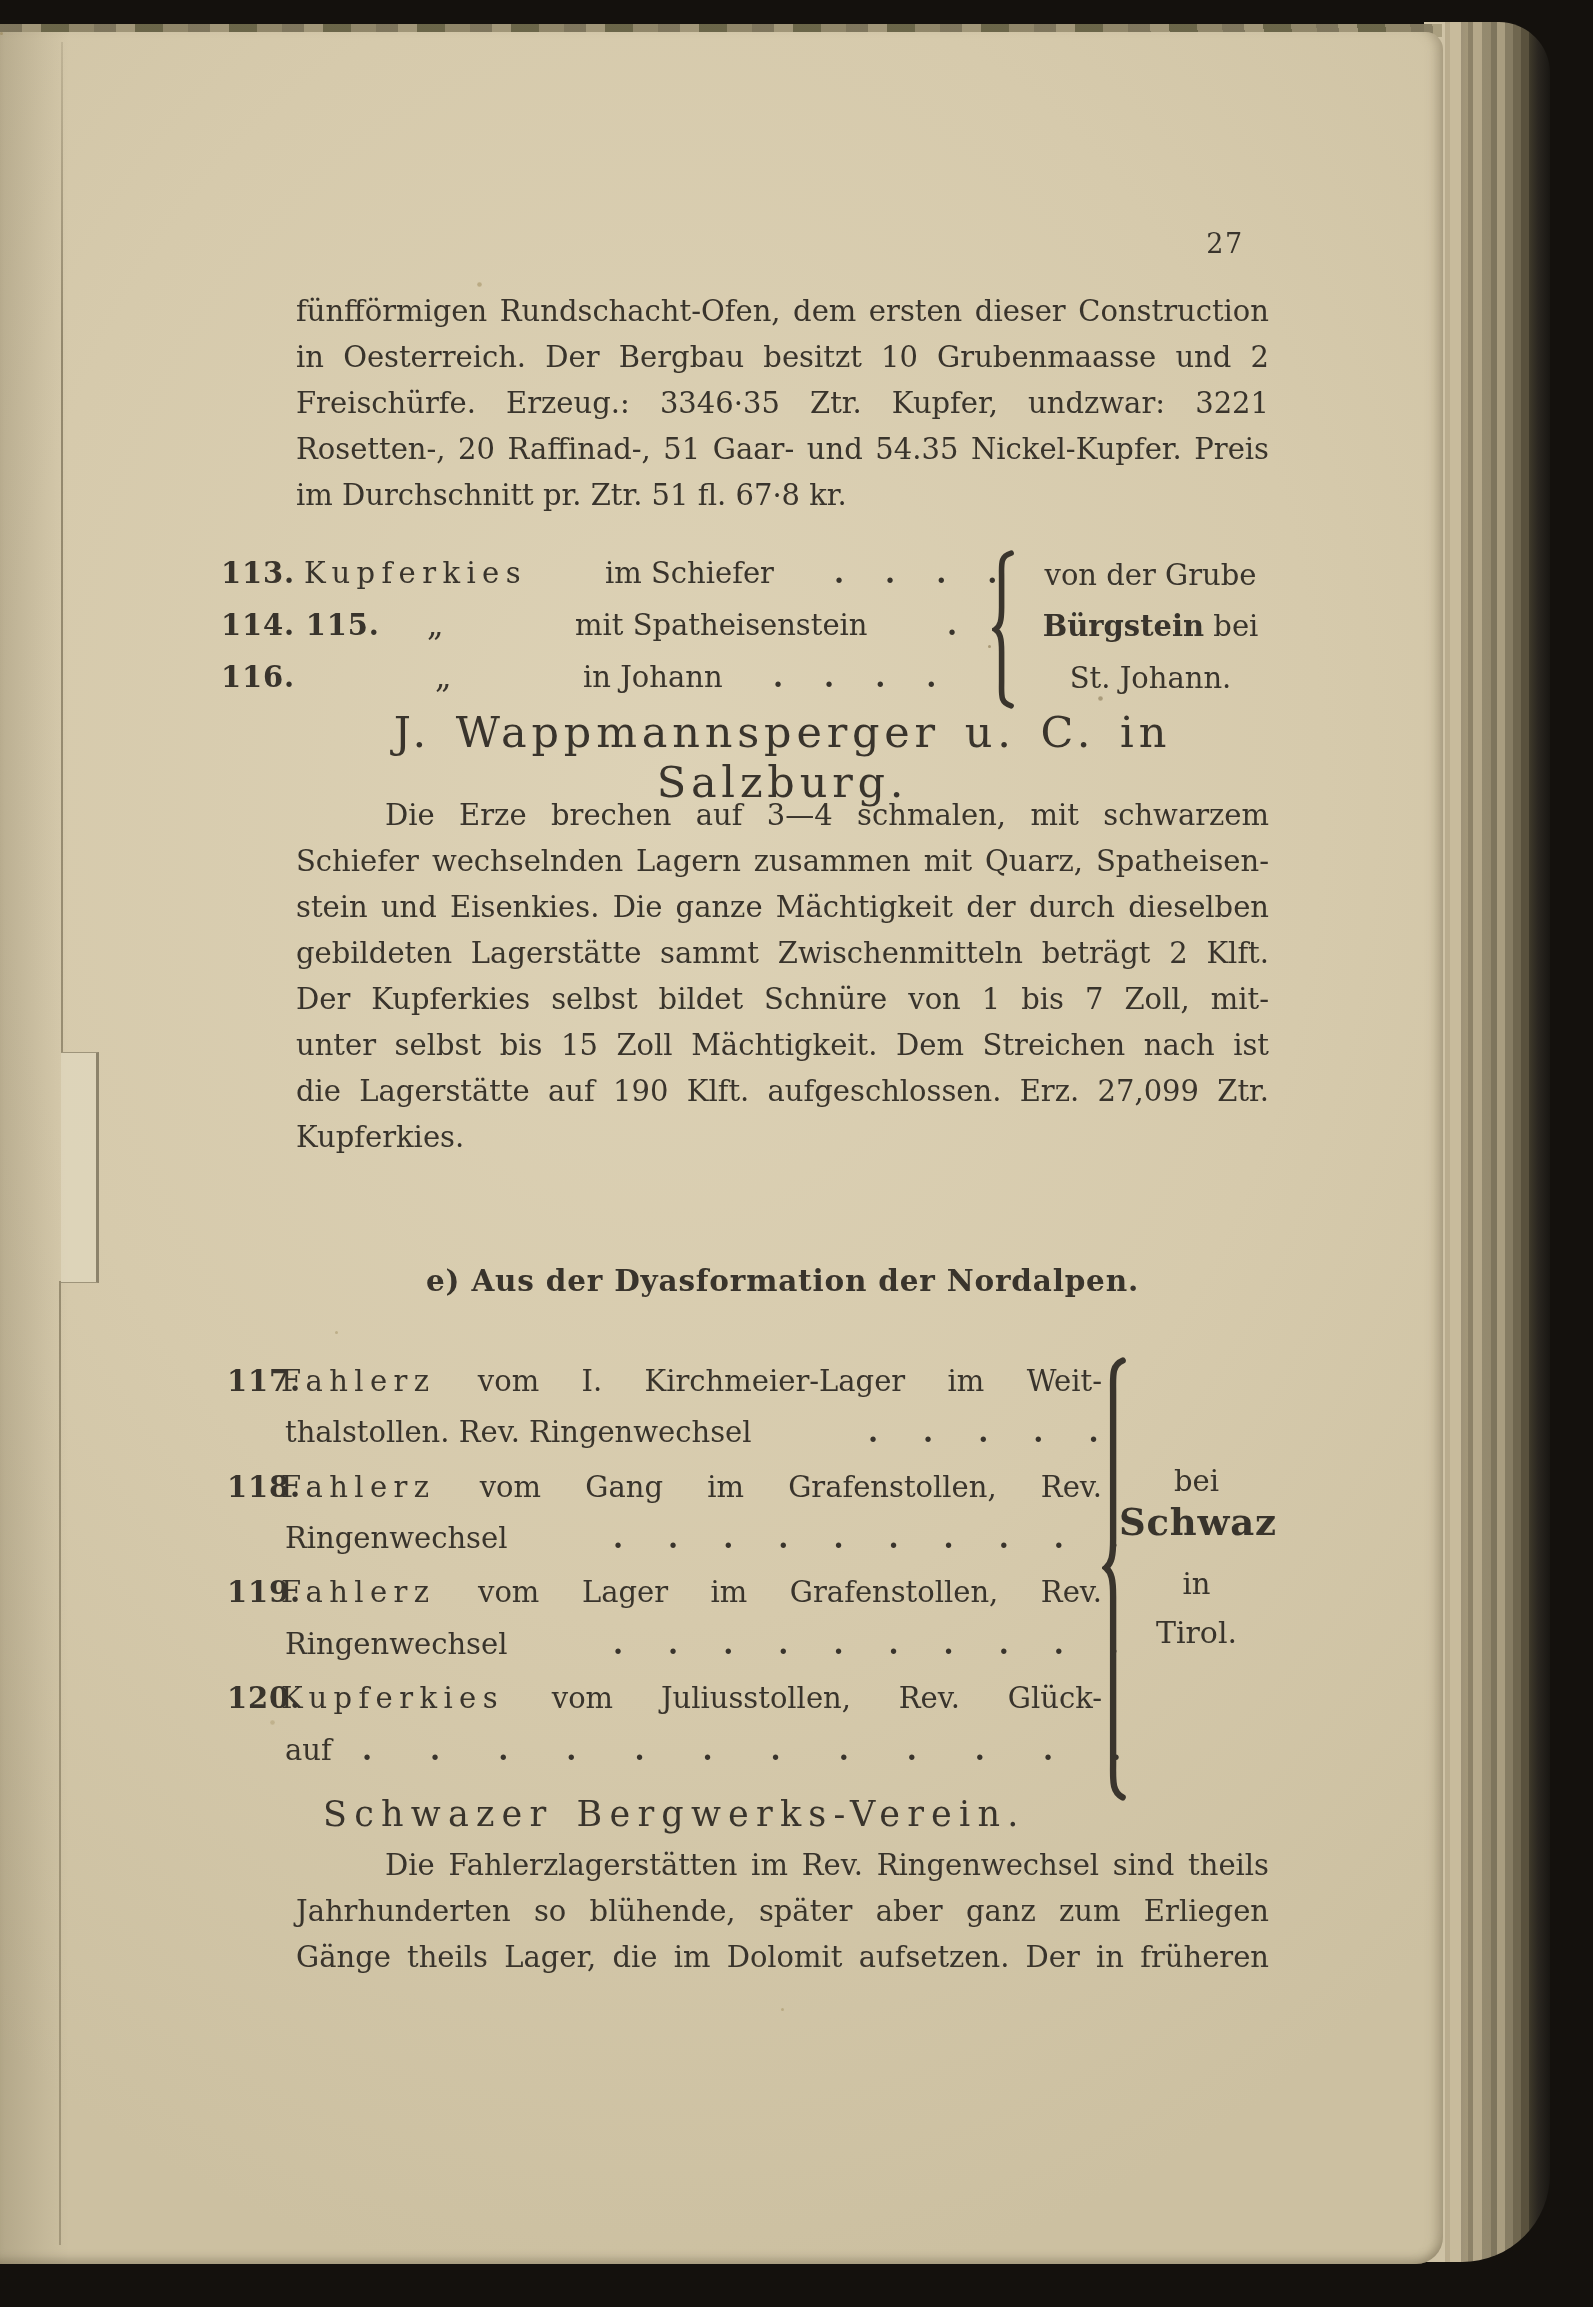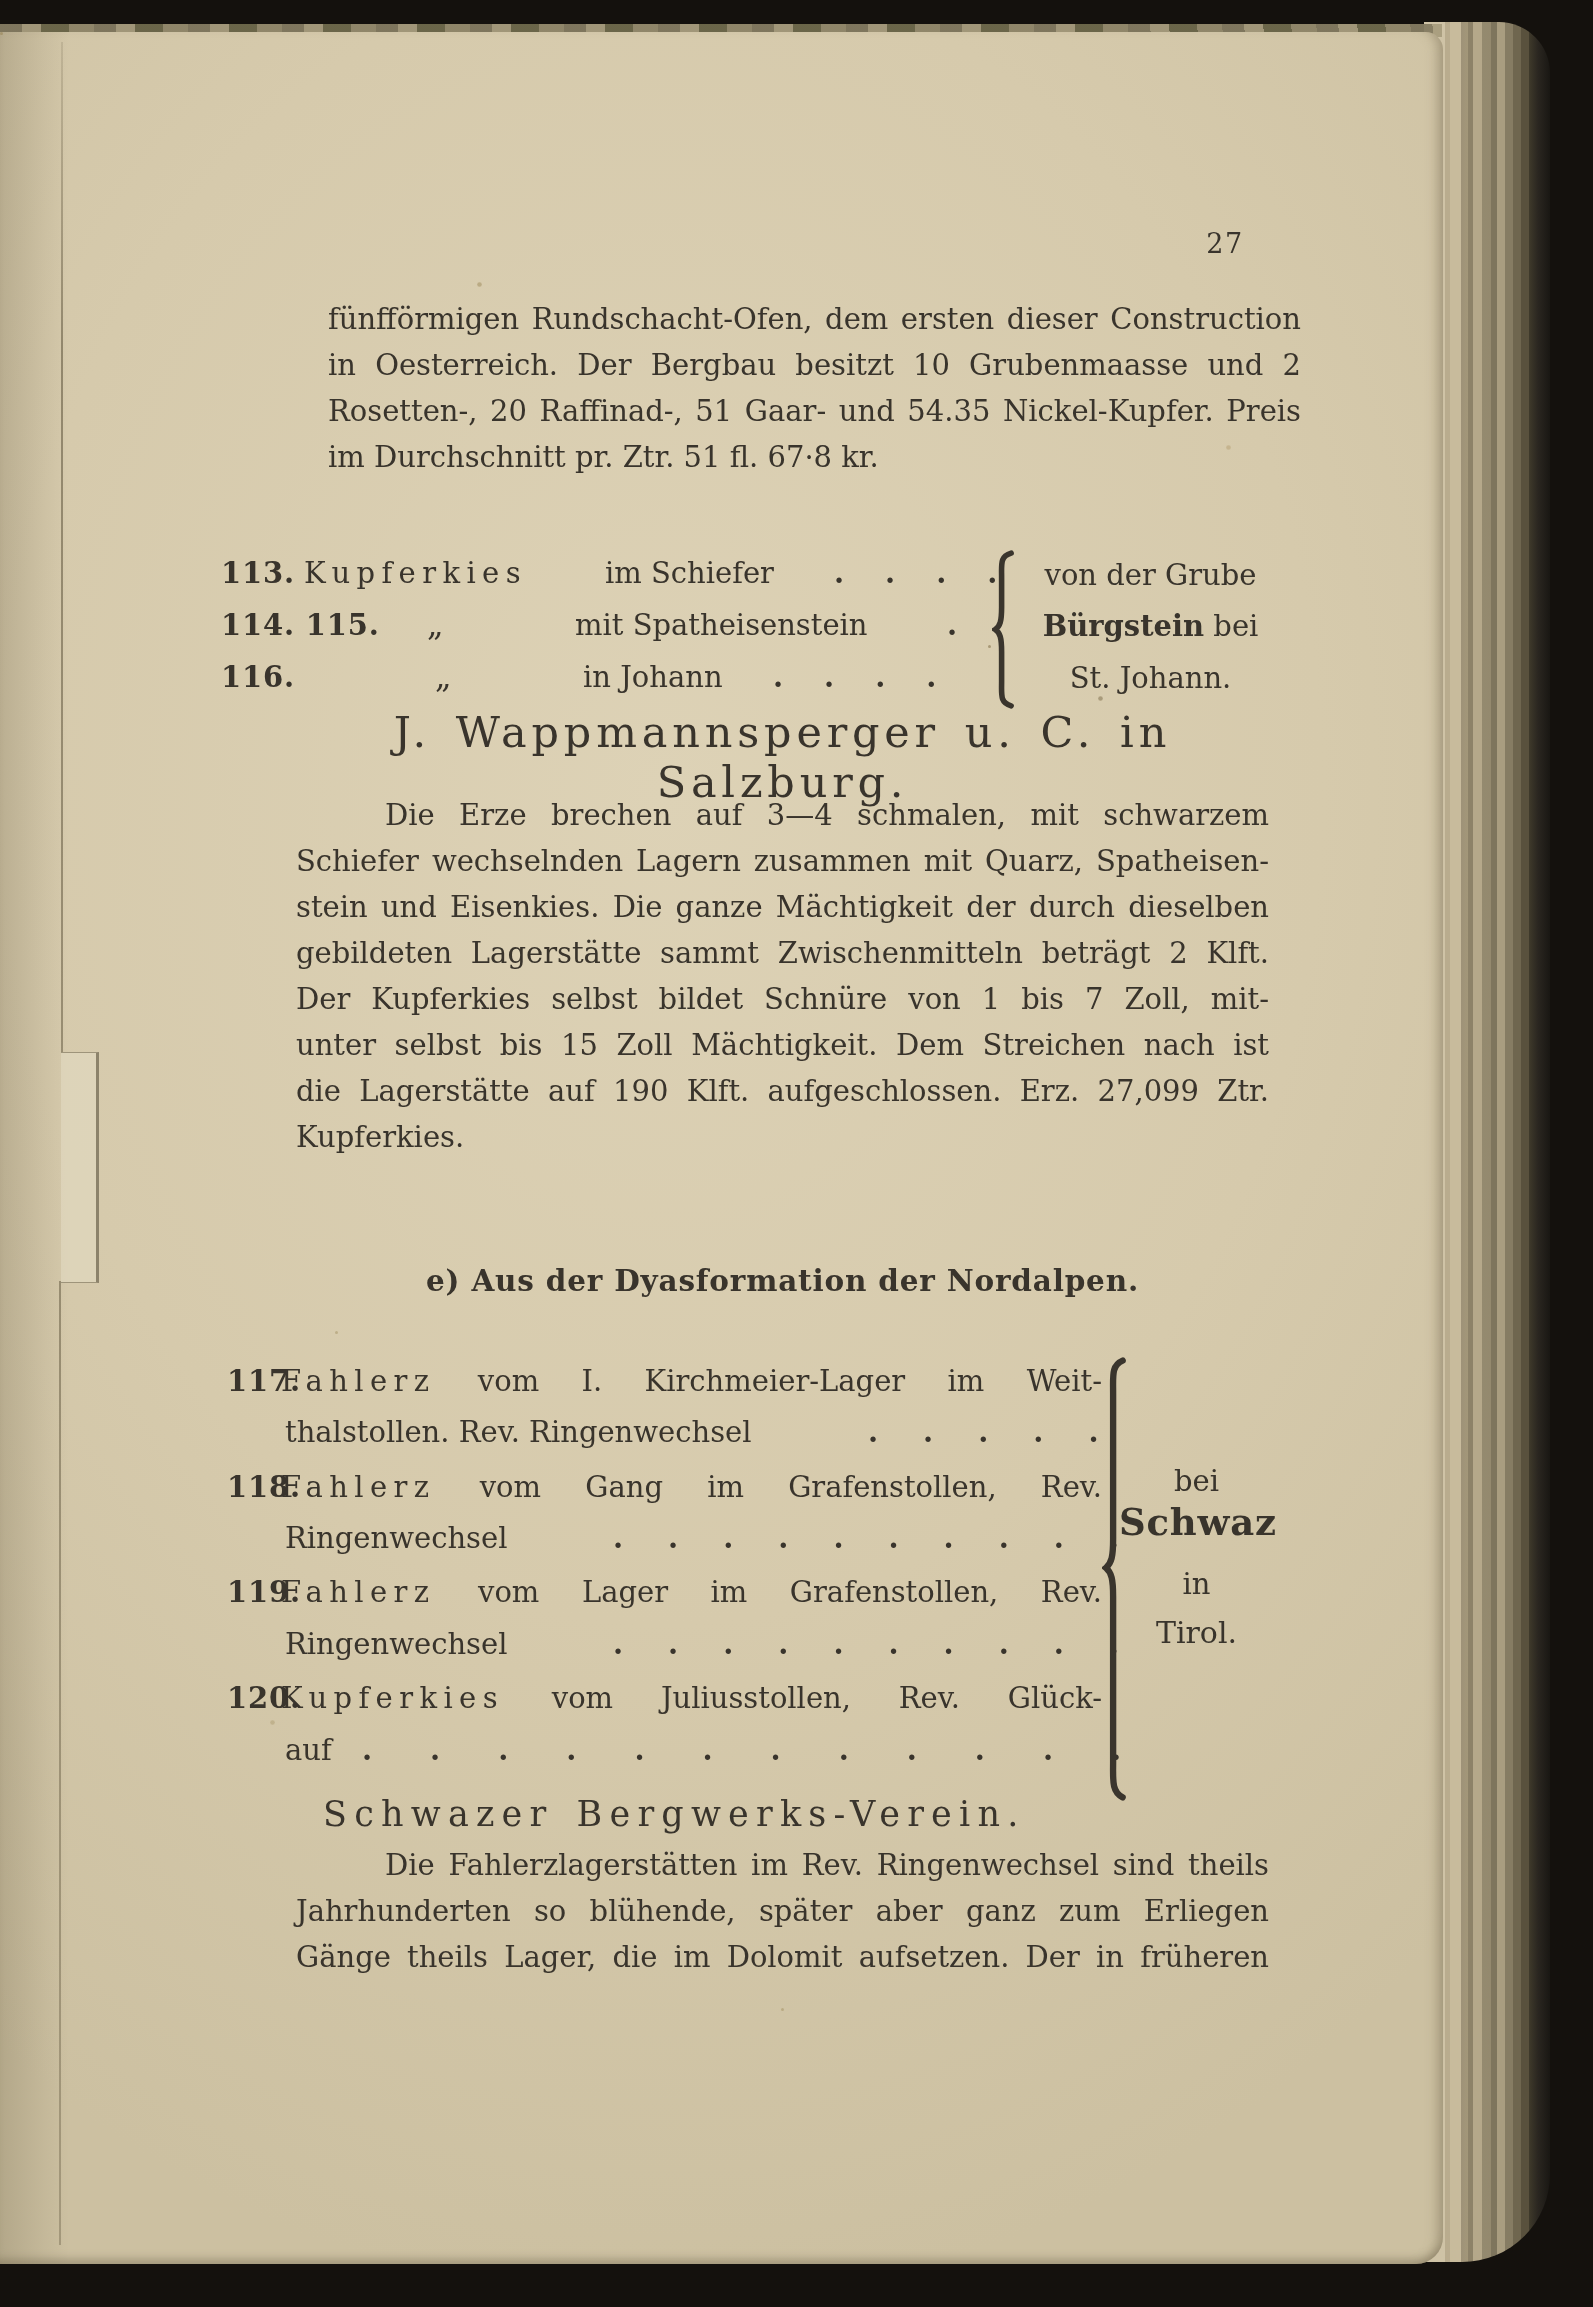--- a/index.html
+++ b/index.html
@@ -48,21 +48,21 @@
         335px 1299px 0 0 rgba(150,130,80,.4), 1227px 414px 0 0.8px rgba(165,140,90,.35),
         781px 1976px 0 0 rgba(150,130,80,.4), 271px 1689px 0 0.8px rgba(150,130,80,.3),
         1099px 665px 0 0.8px rgba(110,95,60,.45);}
   
   .content{position:absolute;inset:0;font-size:29px;}
   .pagenum{position:absolute;left:1187px;top:228px;width:76px;text-align:center;font-size:27px;letter-spacing:1.6px;}
   .para{position:absolute;left:296px;width:973px;}
   .pline{text-align:justify;text-align-last:justify;height:46px;line-height:46px;white-space:nowrap;}
   .pline.last{text-align-last:left;}
   .pline.indent{text-indent:89px;}
-  .p1{top:296px;margin-left:32px;} .p2{top:792px;} .p3{top:1842px;}
+  .p1{top:288px;} .p2{top:792px;} .p3{top:1842px;}
   h2,h3{margin:0;font-weight:normal;}
   .h-jw{position:absolute;left:296px;top:707px;width:973px;text-align:center;
         font-size:43px;letter-spacing:4.8px;word-spacing:6.4px;}
   .h-dyas{position:absolute;left:296px;top:1263px;width:973px;text-align:center;
         font-size:29.5px;font-weight:bold;letter-spacing:0.8px;}
   .h-schwaz{position:absolute;left:323px;top:1794px;font-size:35px;letter-spacing:7.2px;word-spacing:4.8px;}
   .list{position:absolute;}
   .list1{left:221px;top:550px;width:1067px;height:167px;}
   .list2{left:227px;top:1354px;width:1067px;height:446px;}
   .lrow{position:absolute;left:0;width:100%;height:35px;line-height:35px;}
@@ -100,20 +100,21 @@
   </div>
 
   <div class="content">
 
     <div class="pagenum">27</div>
 
     <div class="para p1">
 
     <div class="pline">fünfförmigen Rundschacht-Ofen, dem ersten dieser Construction</div>
         <div class="pline">in Oesterreich. Der Bergbau besitzt 10 Grubenmaasse und 2</div>
+        <div class="pline">Freischürfe. Erzeug.: 3346·35 Ztr. Kupfer, undzwar: 3221</div>
         <div class="pline">Rosetten-, 20 Raffinad-, 51 Gaar- und 54.35 Nickel-Kupfer. Preis</div>
         <div class="pline last">im Durchschnitt pr. Ztr. 51 fl. 67·8 kr.</div>
       </div>
 
     <div class="list list1">
       <div class="lrow" style="top:6.4px">
         <span class="num" style="left:0">113.</span>
         <span class="abs sp" style="left:83px">Kupferkies</span>
         <span class="abs" style="left:384px">im Schiefer</span>
         <span class="abs dots" style="left:613px">....</span>

